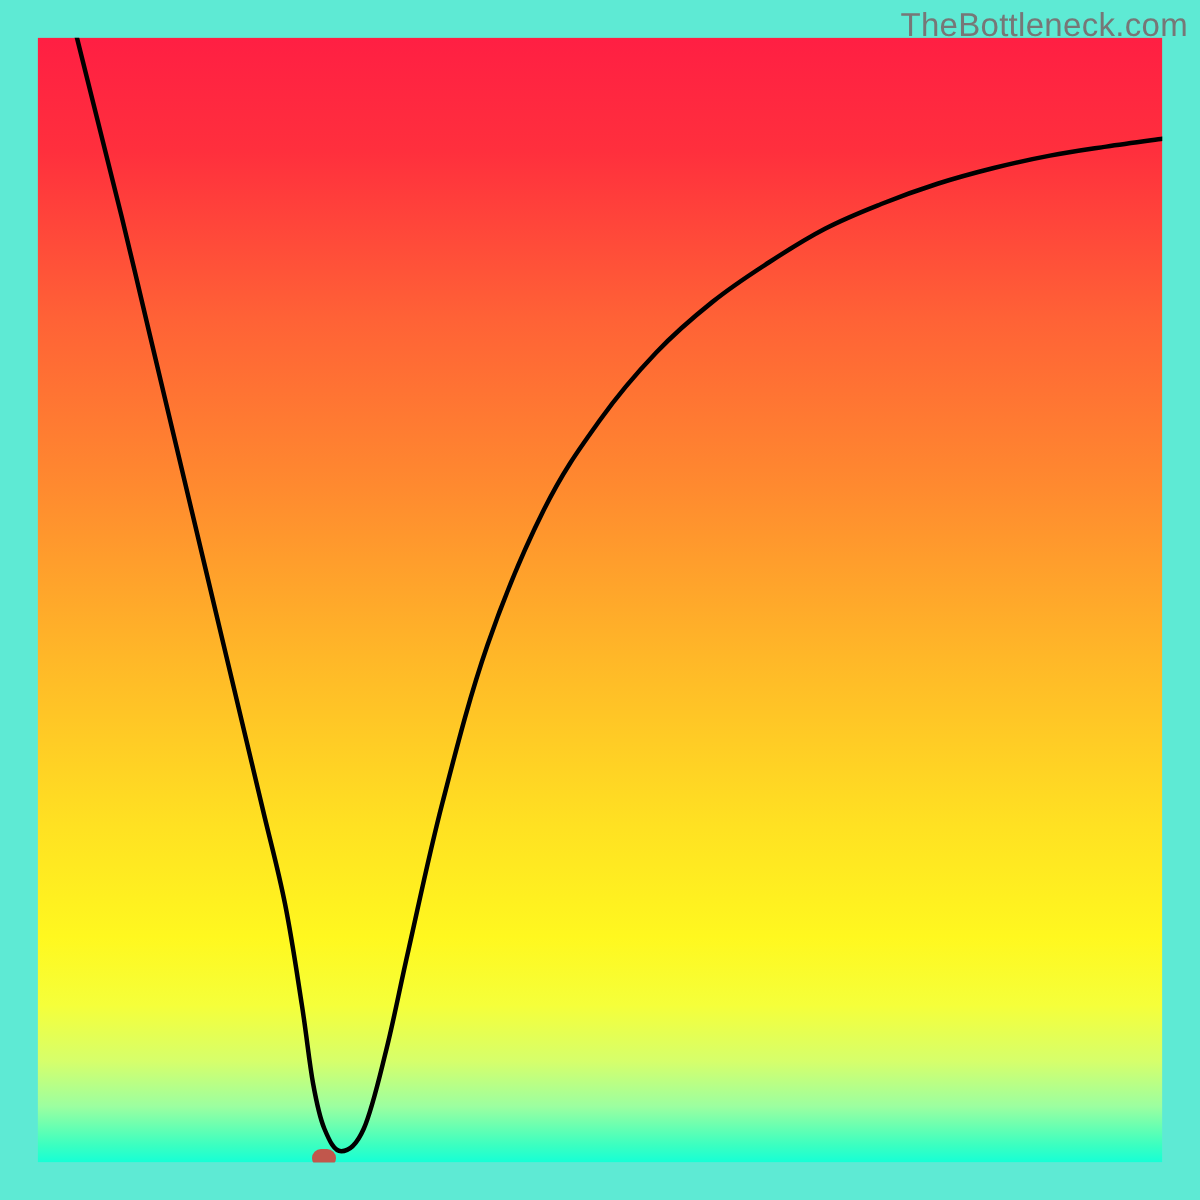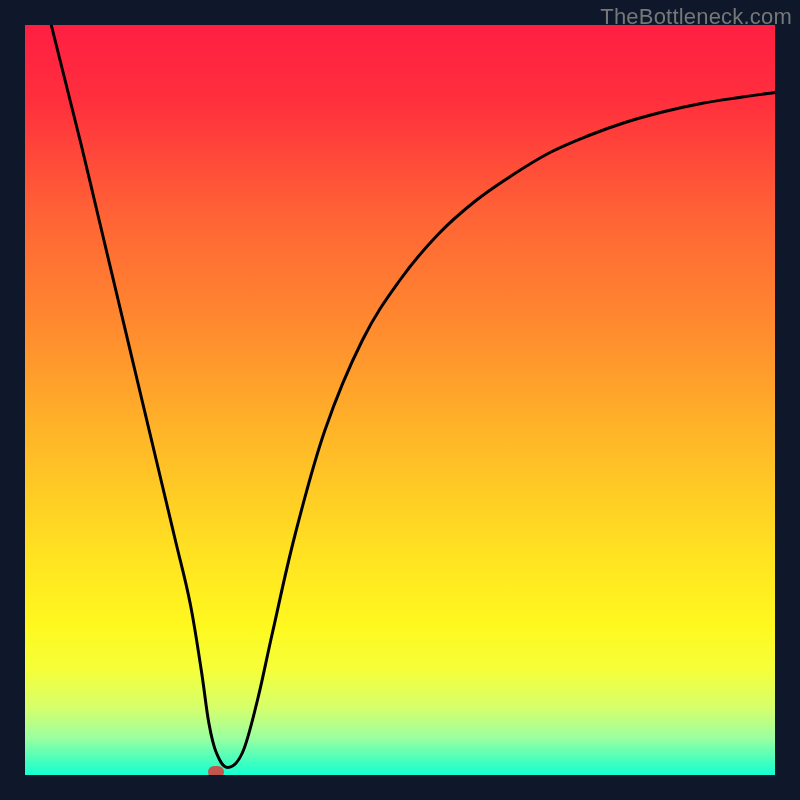--- a/index.html
+++ b/index.html
@@ -10,21 +10,21 @@
     overflow: hidden;
     background: #000;
     font-family: Arial, Helvetica, sans-serif;
   }
   .frame {
     position: absolute;
     left: 0;
     top: 0;
     width: 800px;
     height: 800px;
-    background: #0f172a;
+    background: #5eead4;
   }
   .plot {
     position: absolute;
     left: 25px;
     top: 25px;
     width: 750px;
     height: 750px;
     overflow: hidden;
   }
   .watermark {

